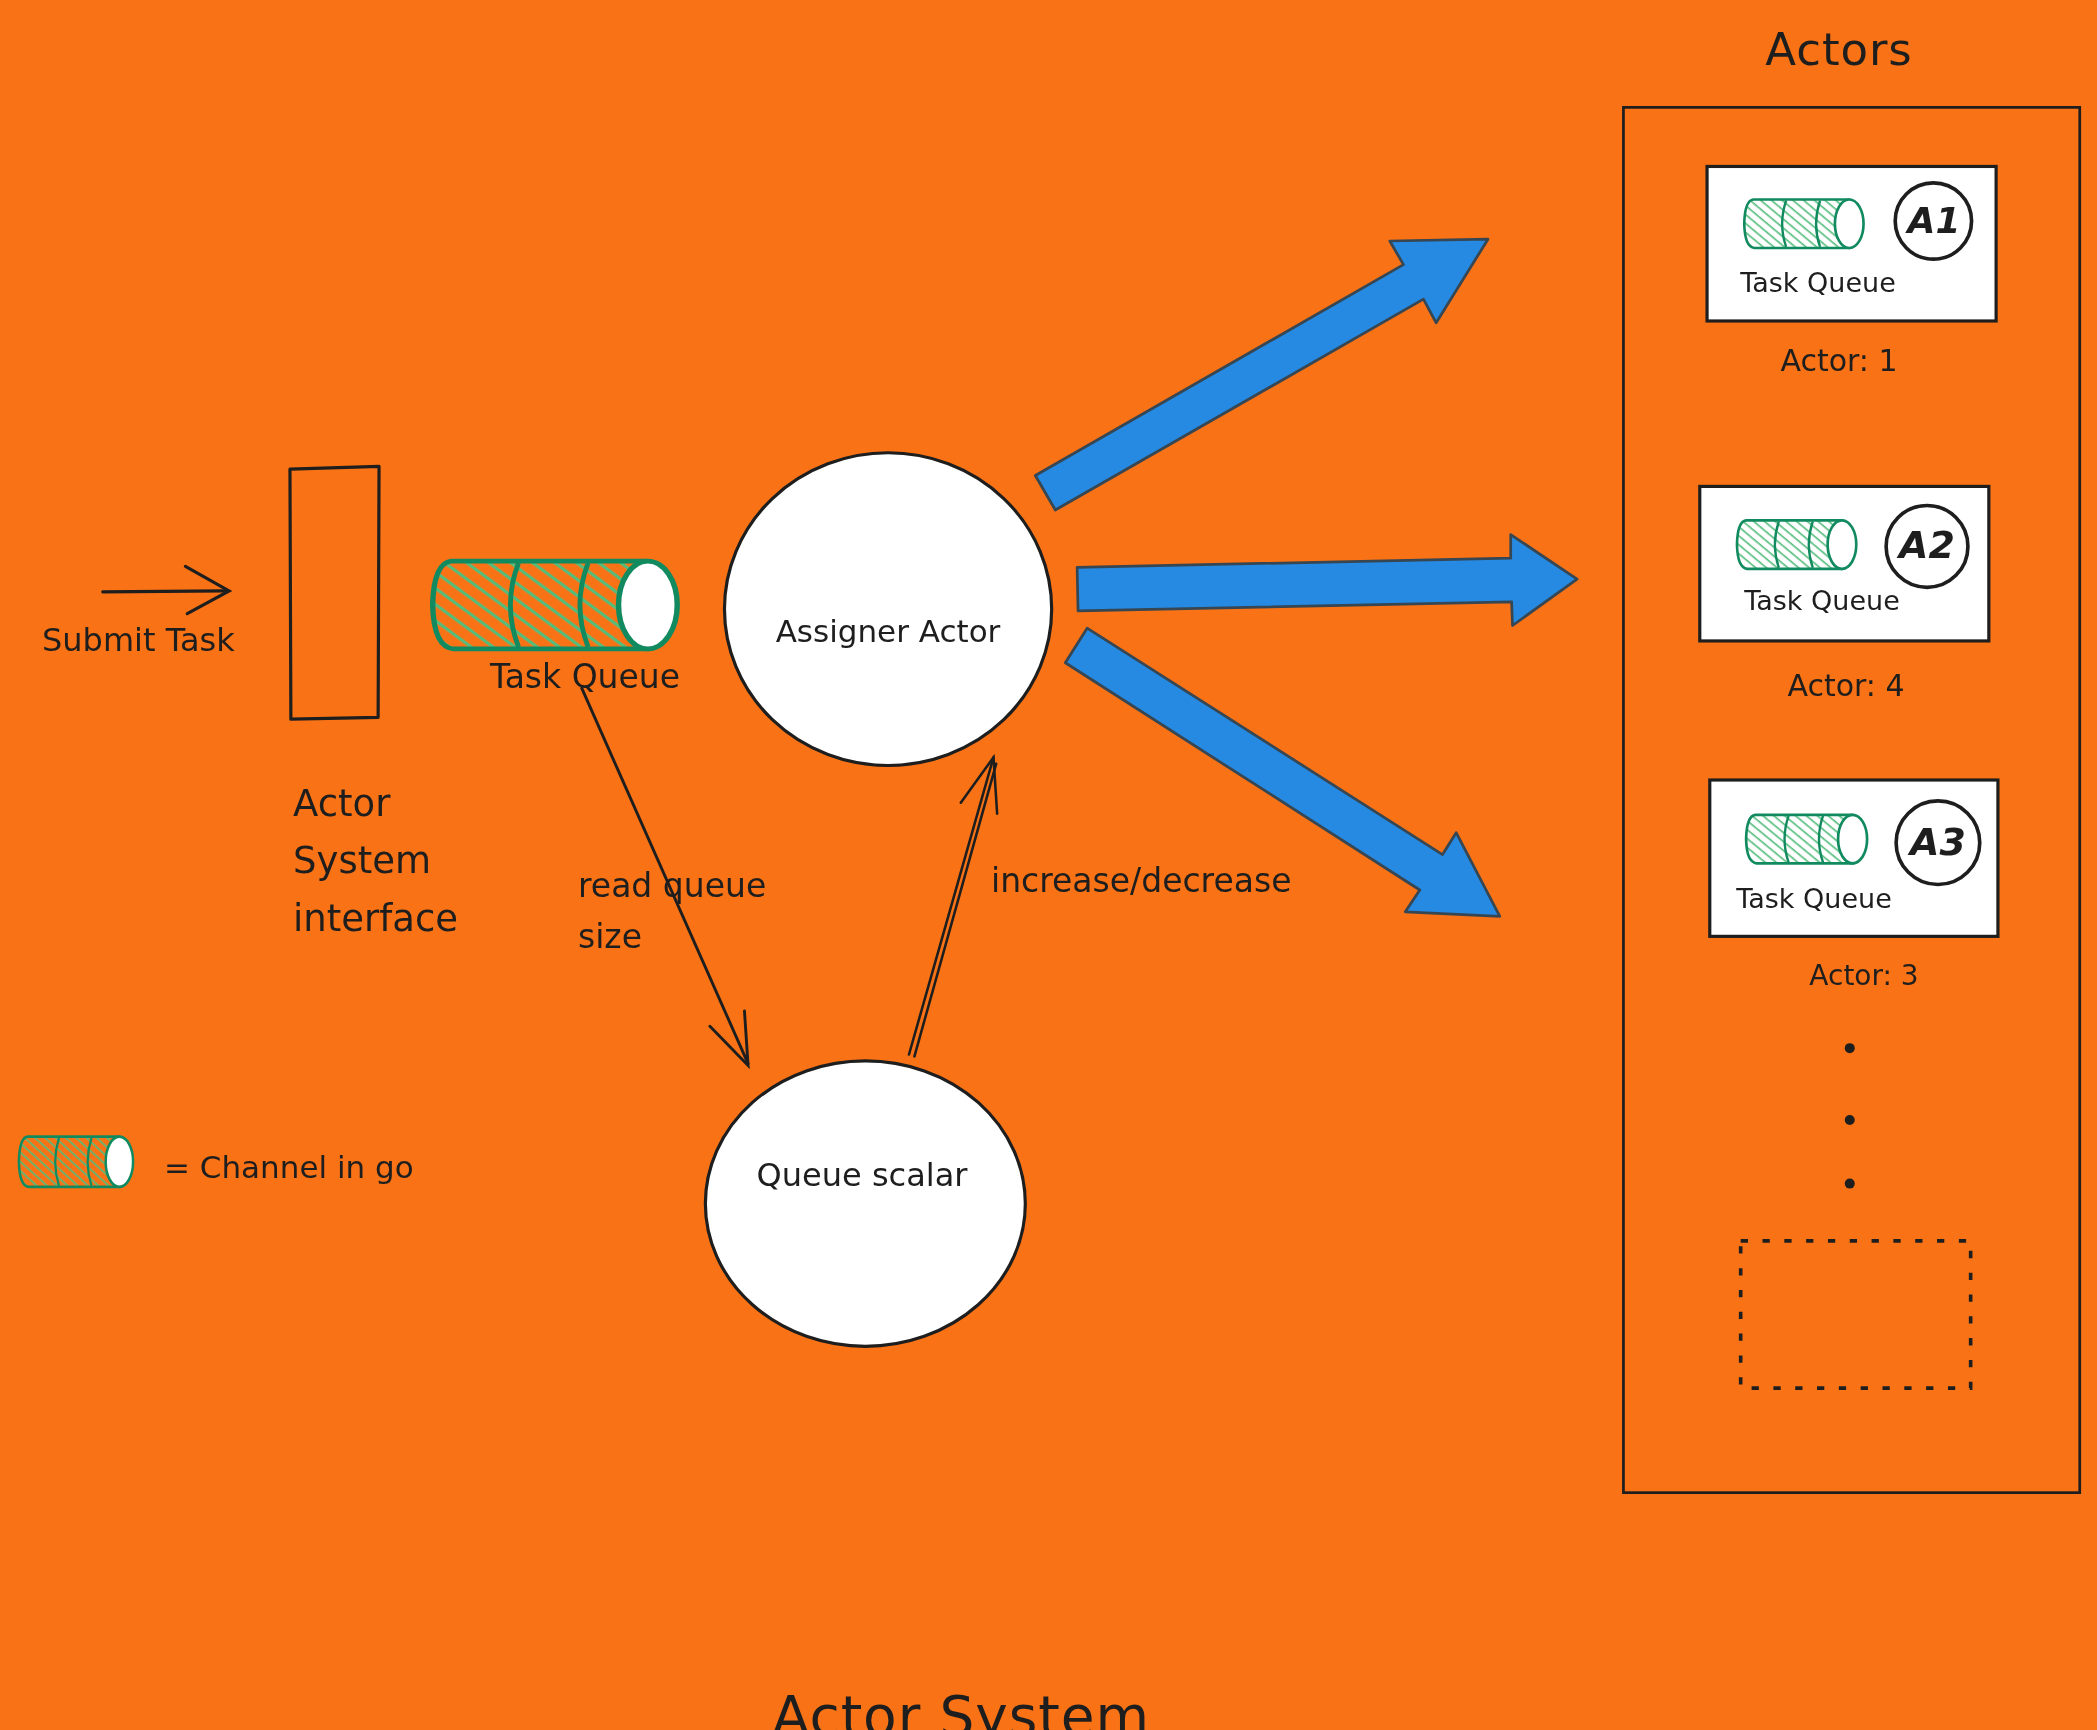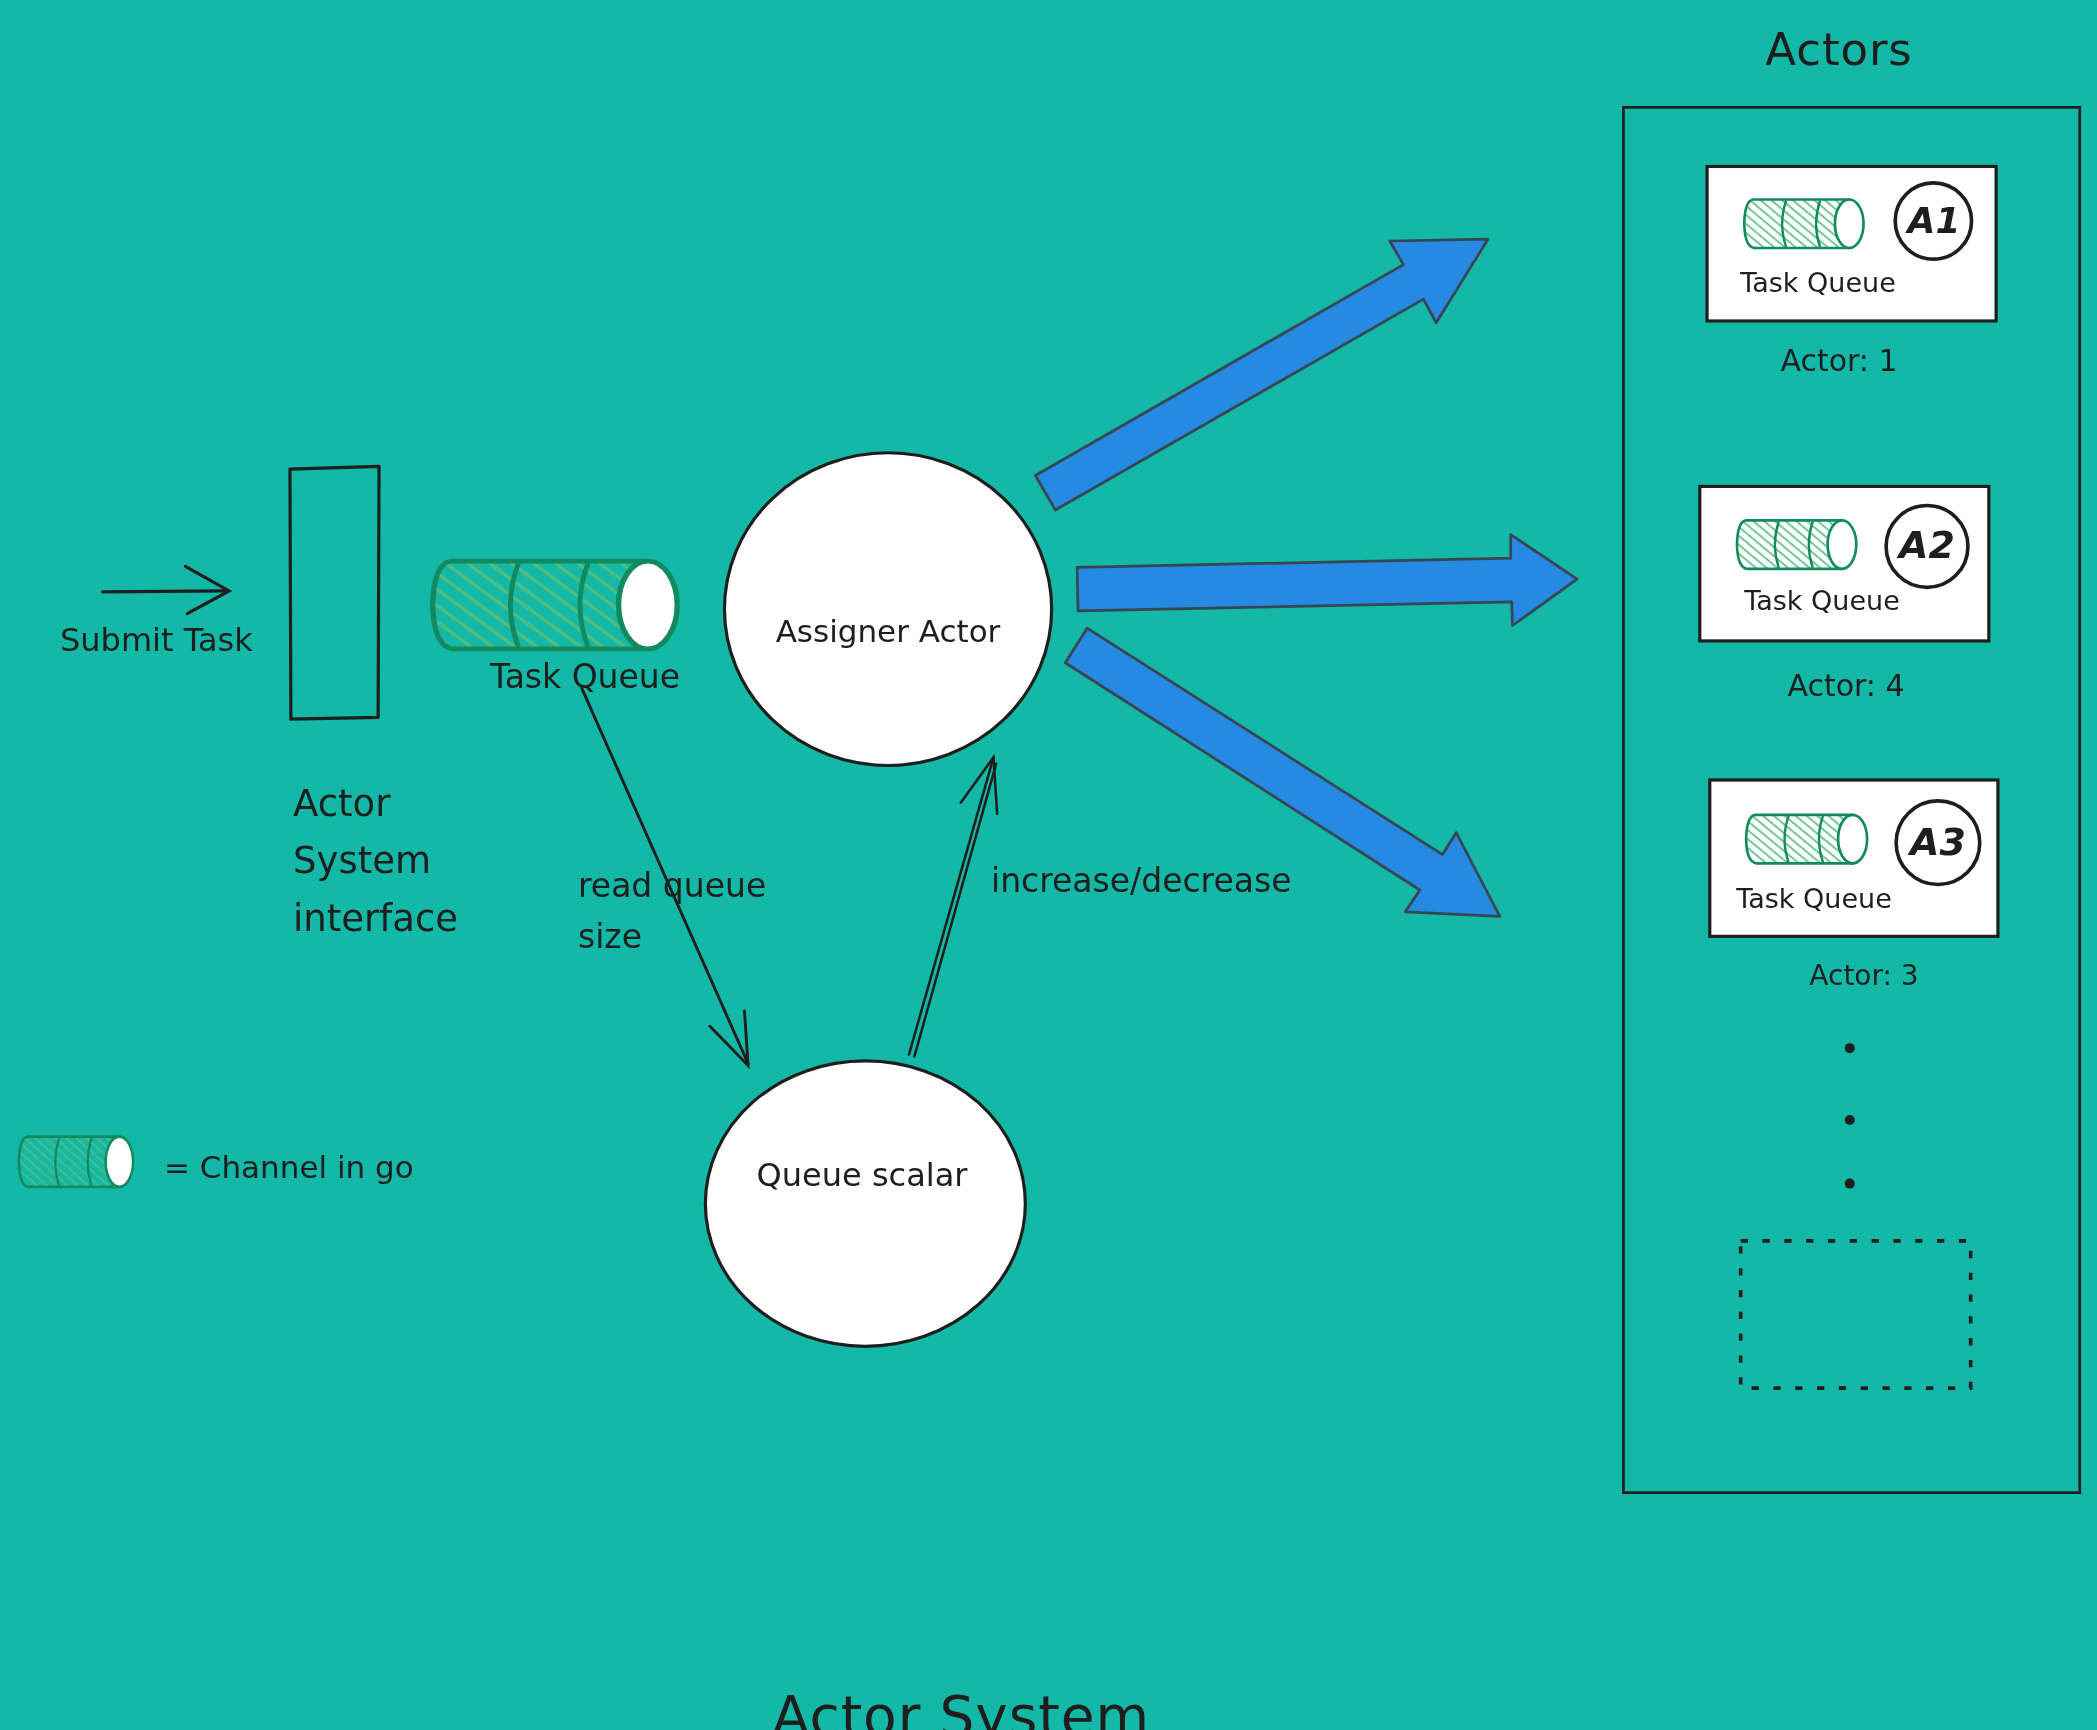--- a/index.html
+++ b/index.html
@@ -1,16 +1,16 @@
 <!DOCTYPE html>
 <html style="font-size:14.5px"><head>
 <meta charset="utf-8">
 <style>
   html,body{margin:0;padding:0;background:#ffffff;}
-  .stage{position:relative;width:2097px;height:1730px;background:#14b8a6;overflow:hidden;
+  .stage{position:relative;width:2097px;height:1730px;background:#f97316;overflow:hidden;
          font-family:"DejaVu Sans",sans-serif;color:#1e1e1e;}
   .stage svg.bg{position:absolute;left:0;top:0;width:2097px;height:1730px;}
   .t{position:absolute;color:#1e1e1e;white-space:nowrap;line-height:1.3;
      font-family:"DejaVu Sans",sans-serif;}
   .c{transform:translate(-50%,-50%);text-align:center;}
   .ml{line-height:1.55;}
   .badge{font-style:italic;font-weight:bold;}
   .big{letter-spacing:0.9px;}
 </style>
 </head>
@@ -79,21 +79,21 @@
     <circle cx="2035" cy="1232" r="5.5" fill="#1e1e1e"></circle>
     <circle cx="2035" cy="1302" r="5.5" fill="#1e1e1e"></circle>
 
     <rect x="1915" y="1365" width="253" height="162" fill="none" stroke="#1e1e1e" stroke-width="4" stroke-dasharray="8 16"></rect>
 
     <use href="#cyl" x="18" y="1248" width="134" height="60"></use>
   </svg>
 
   <div class="t c big" style="left:1839px;top:50px;font-size:45px;">Actors</div>
 
-  <div class="t" style="left:60px;top:620px;font-size:32px;">Submit Task</div>
+  <div class="t" style="left:42px;top:620px;font-size:32px;">Submit Task</div>
 
   <div class="t ml" style="left:251px;top:775px;font-size:37px;margin-left:42px;">
     <div>Actor</div>
     <div>System</div>
     <div>interface</div>
   </div>
 
   <div class="t c" style="left:585px;top:677px;font-size:33px;">Task Queue</div>
 
   <div class="t c" style="left:888px;top:631px;font-size:31px;">Assigner Actor</div>

